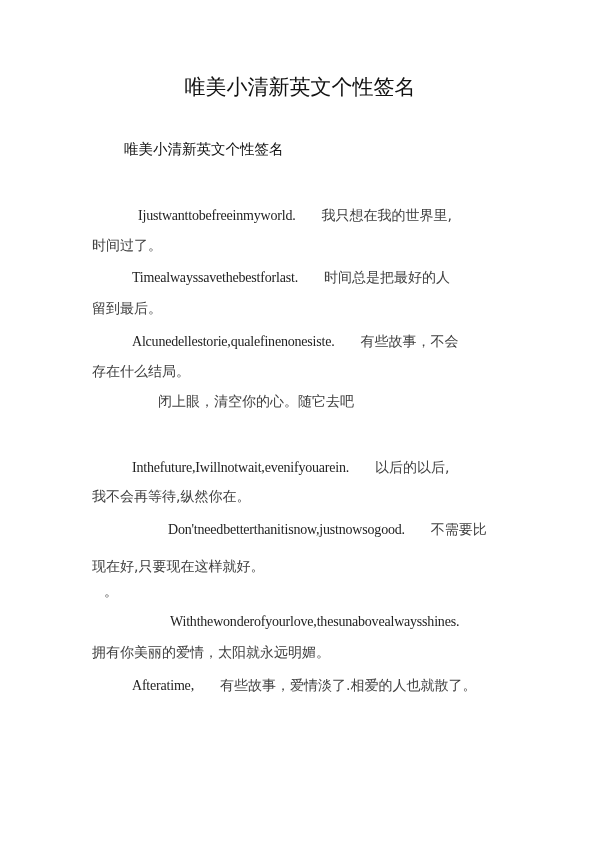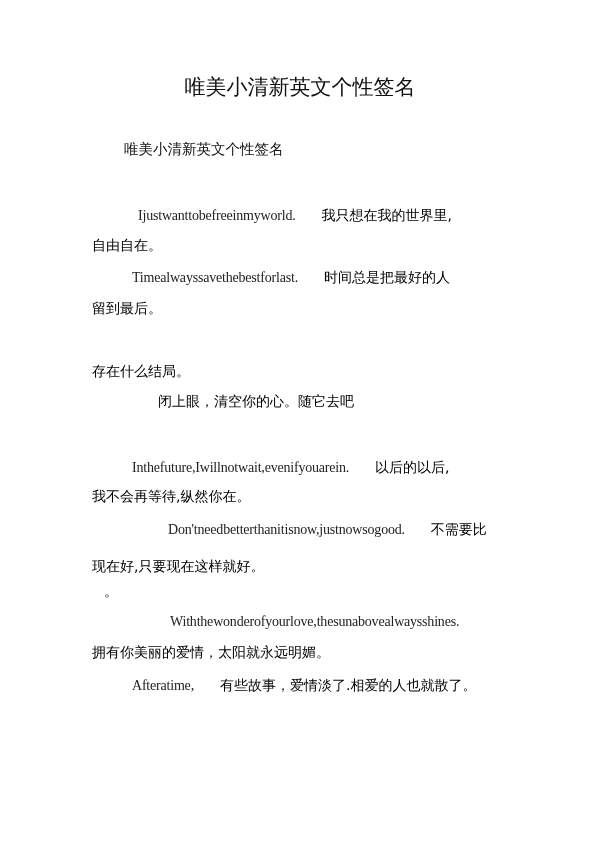--- a/index.html
+++ b/index.html
@@ -8,40 +8,43 @@
   .title {
     position: absolute; left: 0; width: 600px; top: 73px; text-align: center;
     font-family: "DejaVu Serif", serif; font-size: 21px; color: #111;
   }
   .subtitle {
     position: absolute; left: 124px; top: 140px;
     font-family: "DejaVu Sans", sans-serif; font-size: 14.5px; color: #111;
   }
   .line { position: absolute; white-space: nowrap; }
   .en { font-family: "Liberation Serif", serif; font-size: 14px; color: #222; letter-spacing: -0.2px; }
-  .zh { font-family: "DejaVu Sans", sans-serif; font-size: 14px; color: #000000; }
+  .zh { font-family: "DejaVu Sans", sans-serif; font-size: 14px; color: #404040; }
   .gap { display: inline-block; }
 </style>
 </head>
 <body>
 
 <div class="page">
   <div class="title">唯美小清新英文个性签名</div>
   <div class="subtitle">唯美小清新英文个性签名</div>
 
   <div class="line" style="left:138px; top:206px;">
     <span class="en">Ijustwanttobefreeinmyworld.</span><span class="gap" style="width:26px"></span><span class="zh">我只想在我的世界里,</span>
   </div>
-  <div class="line zh" style="left:92px; top:237px;">自由自在。</div>
+  <div class="line zh" style="left:92px; top:237px;">时间过了。</div>
 
   <div class="line" style="left:132px; top:268px;">
     <span class="en">Timealwayssavethebestforlast.</span><span class="gap" style="width:26px"></span><span class="zh">时间总是把最好的人</span>
   </div>
   <div class="line zh" style="left:92px; top:300px;">留到最后。</div>
 
+  <div class="line" style="left:132px; top:332px;">
+    <span class="en">Alcunedellestorie,qualefinenonesiste.</span><span class="gap" style="width:26px"></span><span class="zh">有些故事，不会</span>
+  </div>
   <div class="line zh" style="left:92px; top:363px;">存在什么结局。</div>
 
   <div class="line zh" style="left:158px; top:393px;">闭上眼，清空你的心。随它去吧</div>
 
   <div class="line" style="left:132px; top:458px;">
     <span class="en">Inthefuture,Iwillnotwait,evenifyouarein.</span><span class="gap" style="width:26px"></span><span class="zh">以后的以后,</span>
   </div>
   <div class="line zh" style="left:92px; top:488px;">我不会再等待,纵然你在。</div>
 
   <div class="line" style="left:132px; top:520px;margin-left:36px;">

